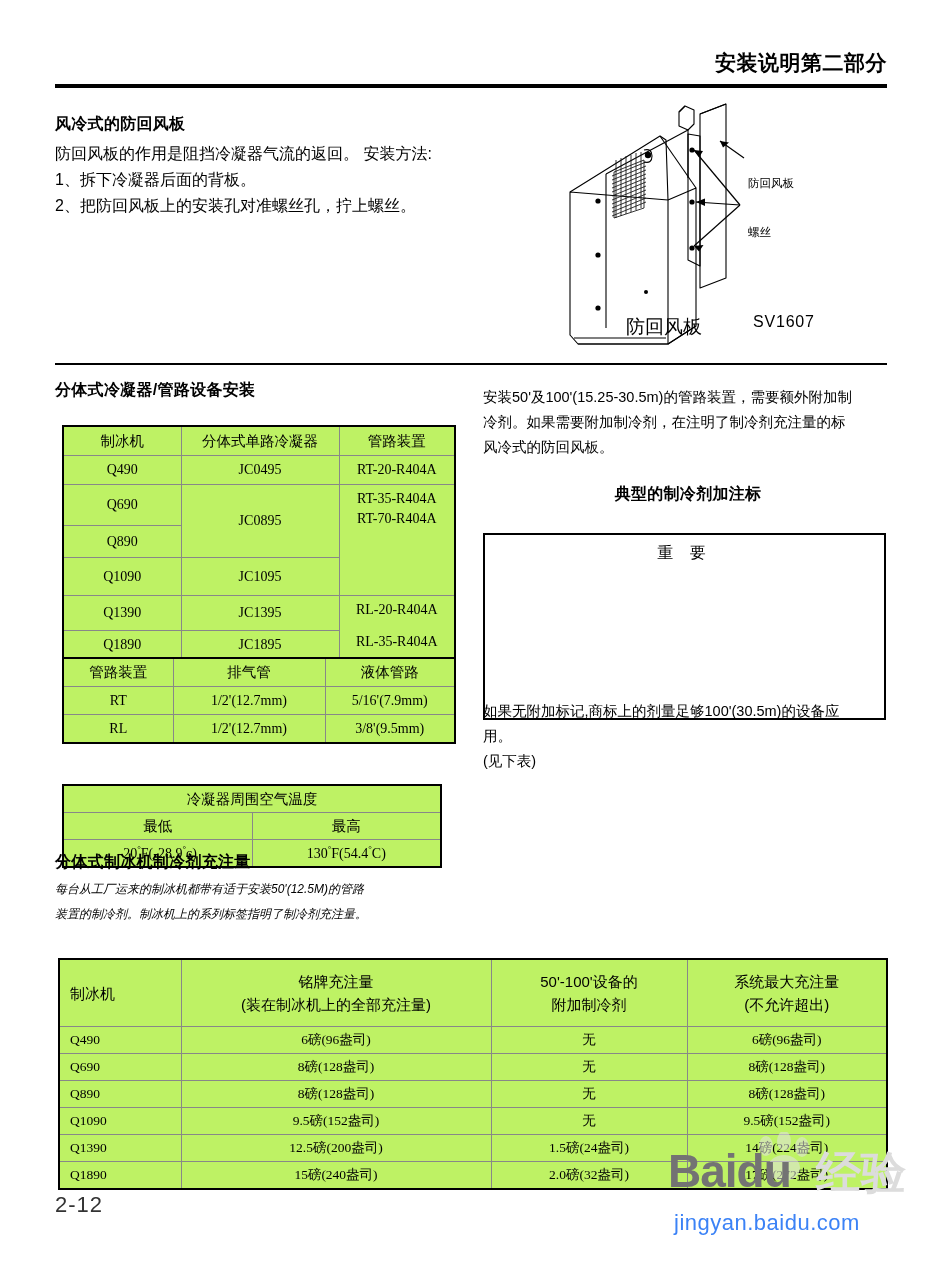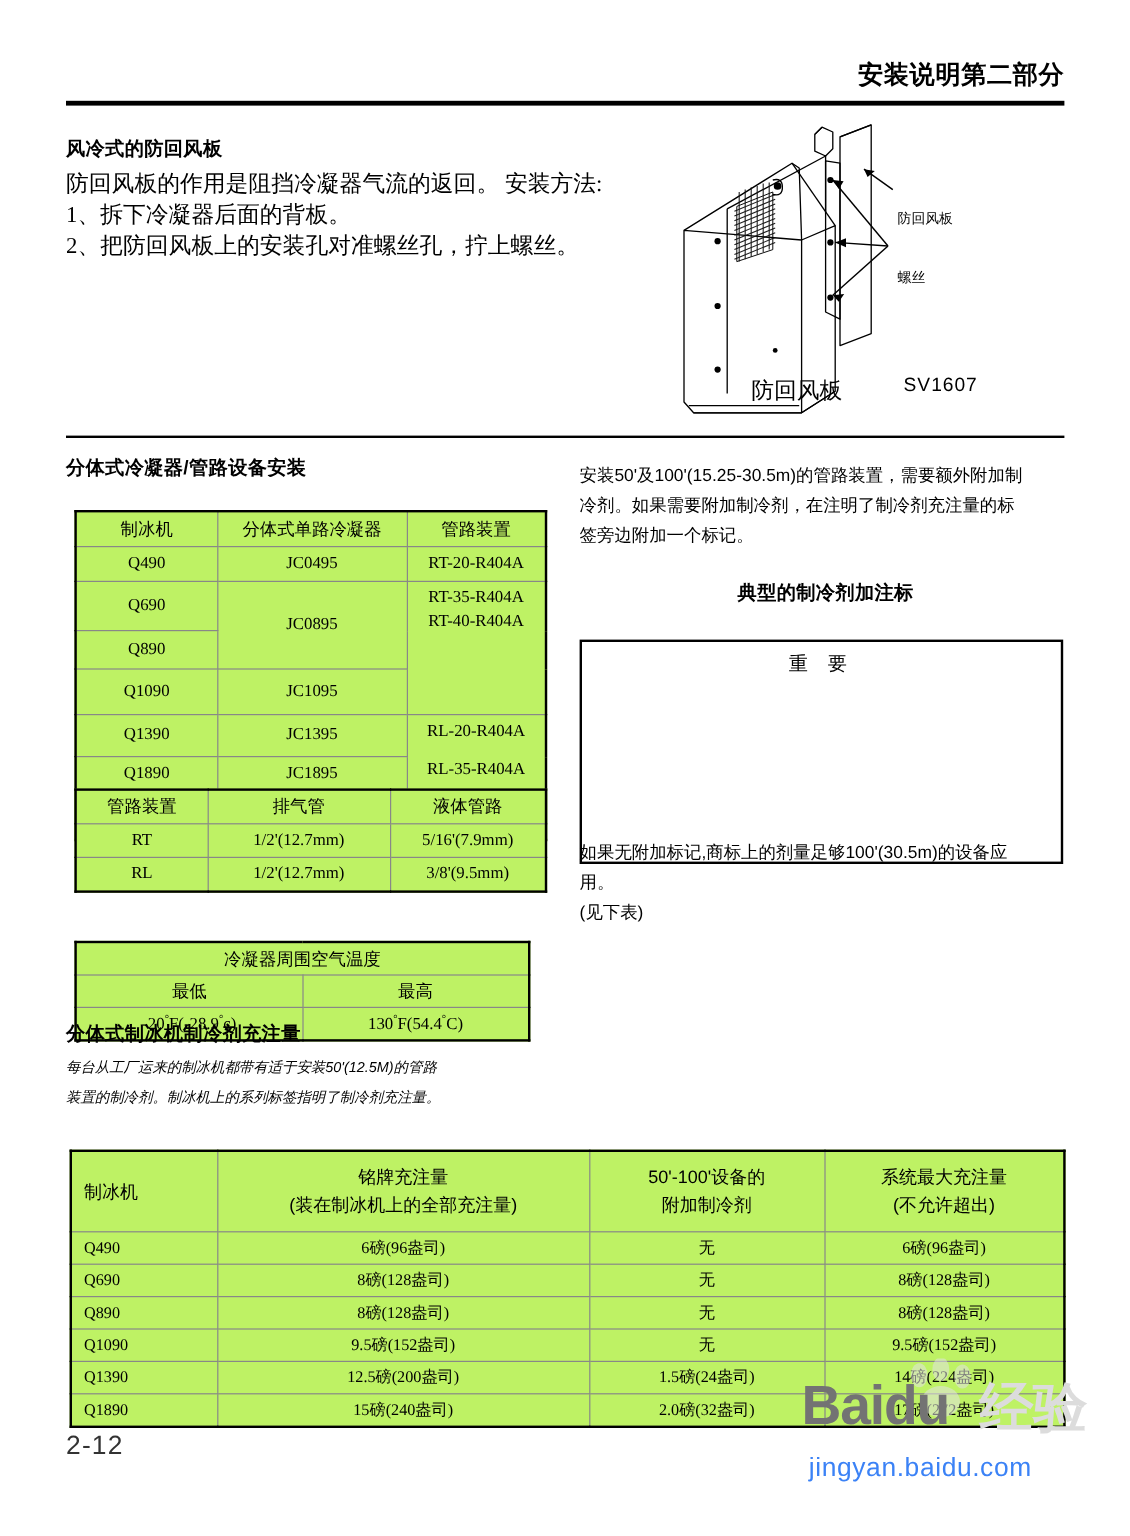--- a/index.html
+++ b/index.html
@@ -58,23 +58,22 @@
     font-size: 16px;
     font-weight: bold;
     letter-spacing: 0.3px;
     white-space: nowrap;
   }
   .sec1-body {
     position: absolute;
     left: 55px;
     top: 141px;
     width: 480px;
-    font-size: 19px;
+    font-size: 16px;
     line-height: 26px;
-    font-family: Liberation Serif, serif;
   }
   .sec1-body p { margin: 0; white-space: nowrap; }
 
   
   .diagram {
     position: absolute;
     left: 548px;
     top: 100px;
     width: 390px;
     height: 255px;
@@ -488,21 +487,21 @@
         <tr>
           <td>Q490</td>
           <td>JC0495</td>
           <td>RT-20-R404A</td>
         </tr>
         <tr>
           <td style="height:40px">Q690</td>
           <td rowspan="2">JC0895</td>
           <td rowspan="3" style="vertical-align:top;padding-top:6px">
             <div>RT-35-R404A</div>
-            <div style="margin-top:4px">RT-40-R404A</div>
+            <div style="margin-top:4px">RT-70-R404A</div>
           </td>
         </tr>
         <tr>
           <td style="height:31px">Q890</td>
         </tr>
         <tr>
           <td style="height:37px">Q1090</td>
           <td>JC1095</td>
         </tr>
         <tr>
@@ -567,21 +566,21 @@
           <td><span>-20</span><span class="deg">°</span><span>F(-28.9</span><span class="deg">°</span><span>c)</span></td>
           <td><span>130</span><span class="deg">°</span><span>F(54.4</span><span class="deg">°</span><span>C)</span></td>
         </tr>
       </tbody>
     </table>
   </div>
 
   <div class="rcol-intro">
     <p>安装50'及100'(15.25-30.5m)的管路装置，需要额外附加制</p>
     <p>冷剂。如果需要附加制冷剂，在注明了制冷剂充注量的标</p>
-    <p>签旁边附加一个标记。</p>
+    <p>风冷式的防回风板。</p>
   </div>
 
   <div class="rcol-subtitle">典型的制冷剂加注标</div>
 
   <div class="important-box">
     <div class="ib-title">重 要</div>
   </div>
 
   <div class="rcol-note">
     <p>如果无附加标记,商标上的剂量足够100'(30.5m)的设备应</p>

